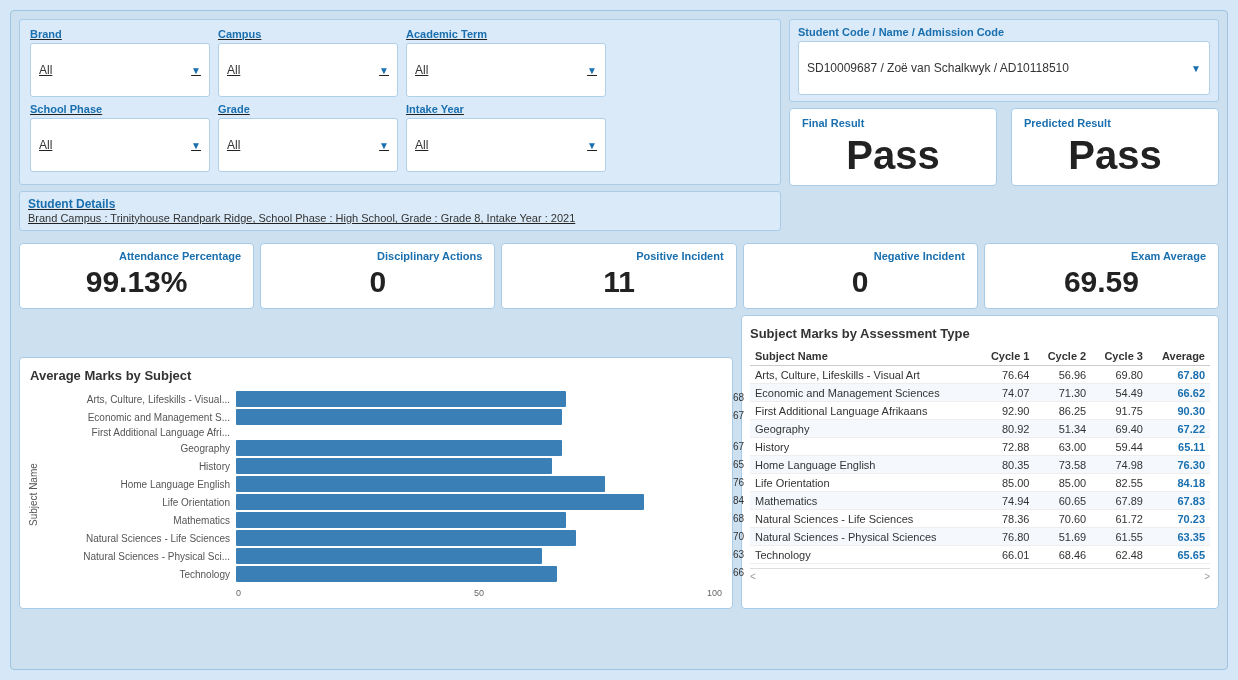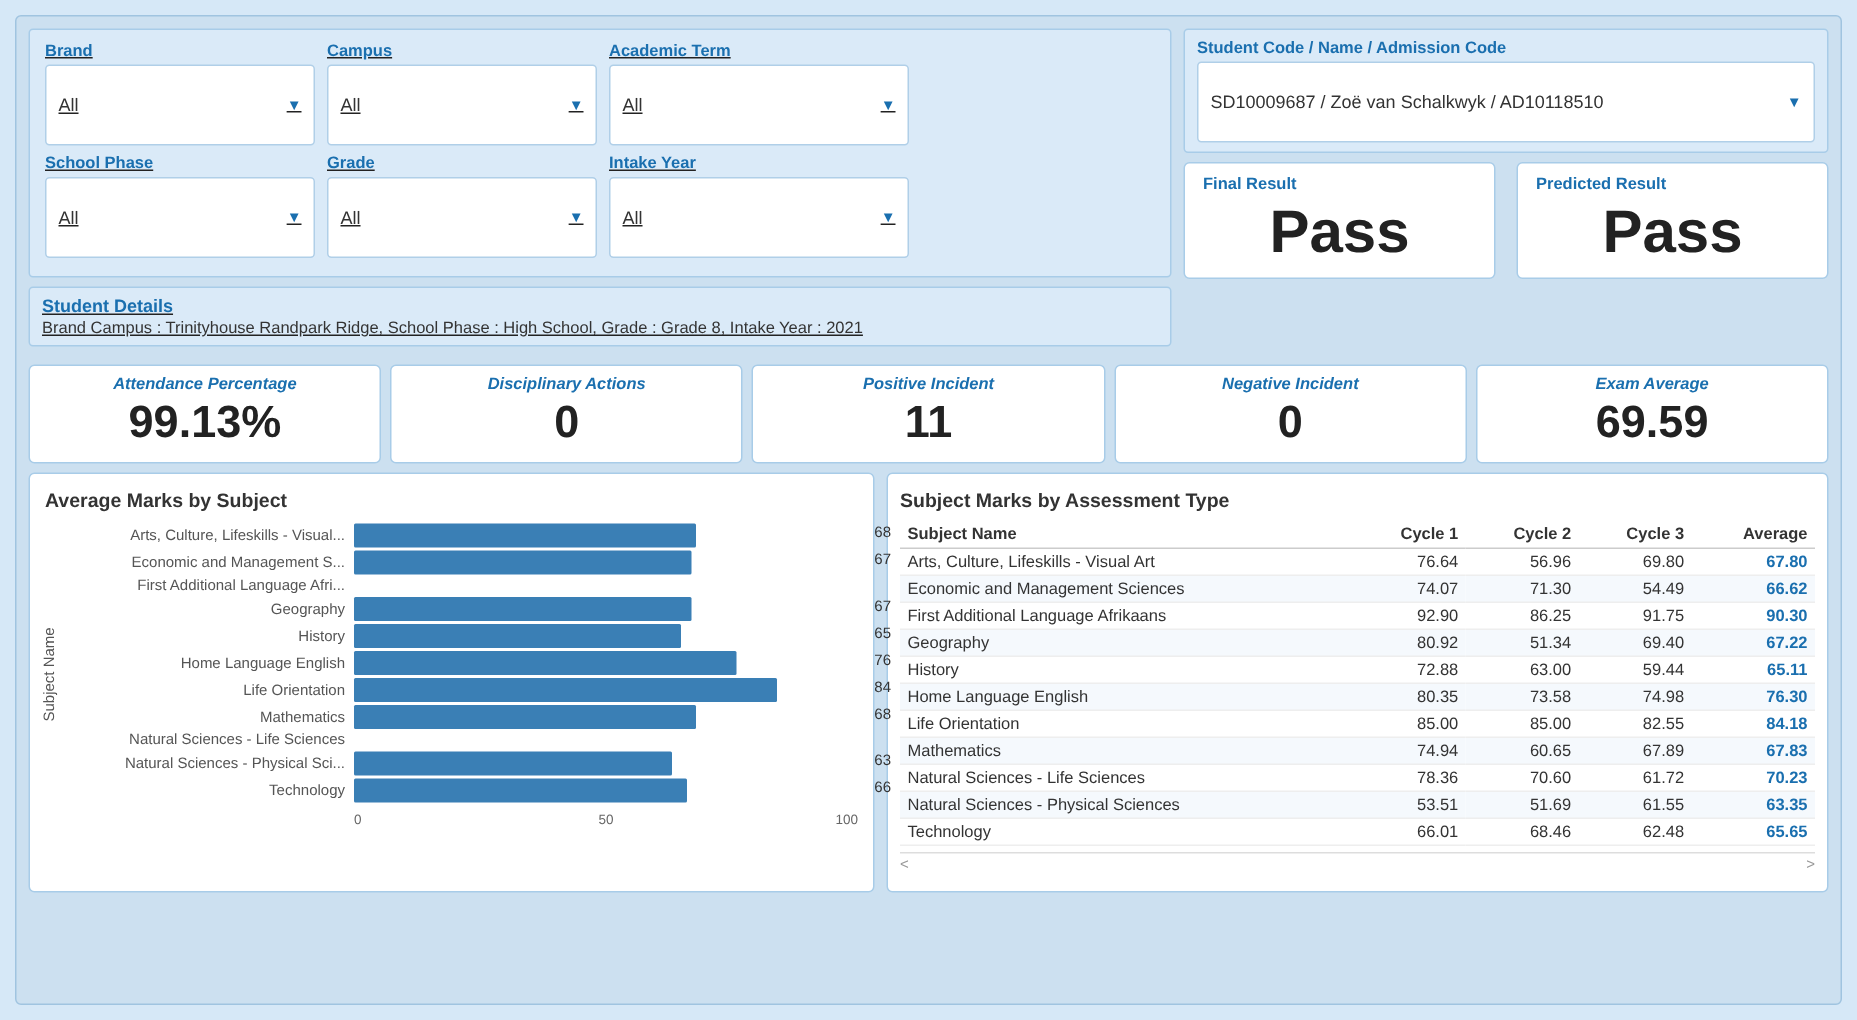--- a/index.html
+++ b/index.html
@@ -147,43 +147,43 @@
       border: 1.5px solid #a8cce8;
       border-radius: 4px;
       padding: 6px 12px 8px 12px;
       flex: 1;
       text-align: center;
     }
     .stat-box .stat-label {
       font-size: 11px;
       color: #1a6faf;
       font-weight: bold;
-      text-align: center;
+      text-align: right;
       margin-bottom: 2px;
-      font-style: italic;
     }
     .stat-box .stat-value {
       font-size: 30px;
       font-weight: bold;
       color: #222;
       line-height: 1.2;
     }
 
     
     .bottom-section {
       display: flex;
       gap: 8px;
     }
     .chart-panel {
       background: white;
       border: 1.5px solid #a8cce8;
       border-radius: 4px;
       padding: 10px 10px 10px 10px;
-      width: 564px;
+      width: 714px;
       flex-shrink: 0;
+      margin-top: 42px;
     }
     .chart-panel .panel-title {
       font-size: 13px;
       font-weight: bold;
       color: #333;
       margin-bottom: 8px;
     }
     .table-panel {
       background: white;
       border: 1.5px solid #a8cce8;
@@ -478,20 +478,24 @@
               </div>
               <div class="bar-row">
                 <div class="bar-label">Mathematics</div>
                 <div class="bar-container">
                   <div class="bar-fill" style="width: 68%;"></div>
                   <span class="bar-value">68</span>
                 </div>
               </div>
               <div class="bar-row">
                 <div class="bar-label">Natural Sciences - Life Sciences</div>
+                <div class="bar-container">
+                  <div class="bar-fill" style="width: 70%;"></div>
+                  <span class="bar-value">70</span>
+                </div>
               </div>
               <div class="bar-row">
                 <div class="bar-label">Natural Sciences - Physical Sci...</div>
                 <div class="bar-container">
                   <div class="bar-fill" style="width: 63%;"></div>
                   <span class="bar-value">63</span>
                 </div>
               </div>
               <div class="bar-row">
                 <div class="bar-label">Technology</div>
@@ -581,21 +585,21 @@
             </tr>
             <tr>
               <td>Natural Sciences - Life Sciences</td>
               <td class="num">78.36</td>
               <td class="num">70.60</td>
               <td class="num">61.72</td>
               <td class="avg">70.23</td>
             </tr>
             <tr>
               <td>Natural Sciences - Physical Sciences</td>
-              <td class="num">53.51</td>
+              <td class="num">76.80</td>
               <td class="num">51.69</td>
               <td class="num">61.55</td>
               <td class="avg">63.35</td>
             </tr>
             <tr>
               <td>Technology</td>
               <td class="num">66.01</td>
               <td class="num">68.46</td>
               <td class="num">62.48</td>
               <td class="avg">65.65</td>

